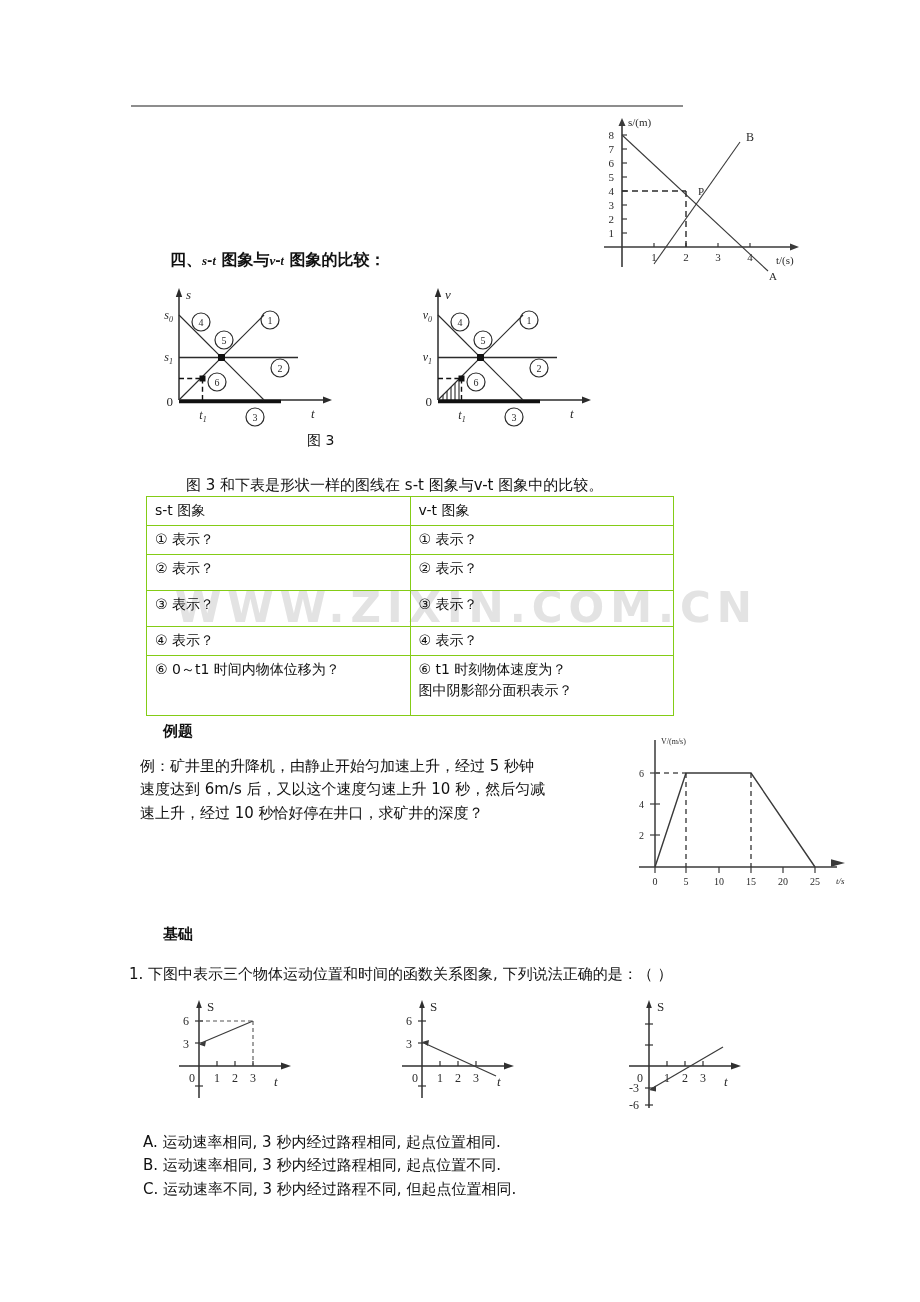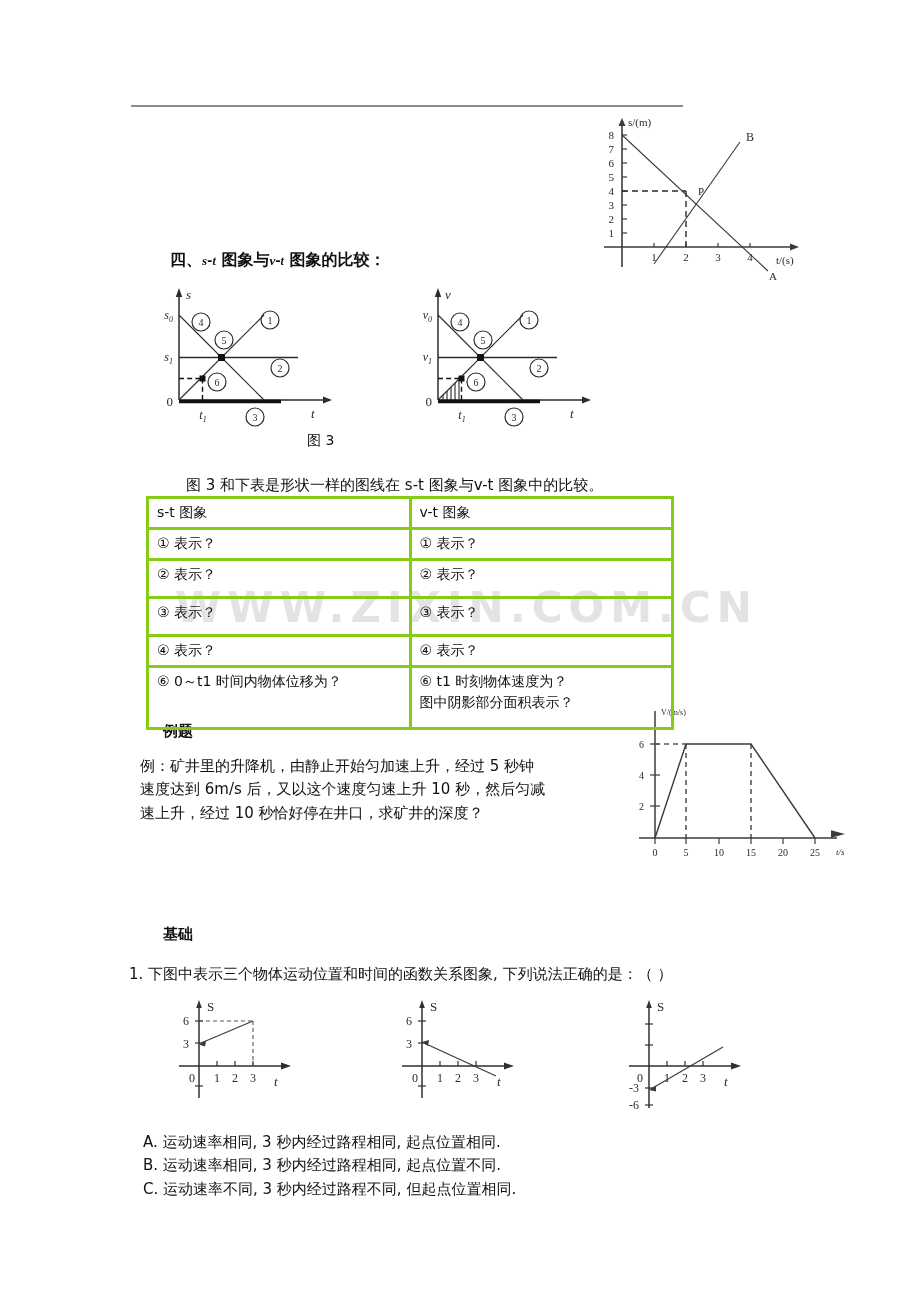--- a/index.html
+++ b/index.html
@@ -57,21 +57,21 @@
   
   #compare-table {
     left:146px; top:496px; width:528px;
     border-collapse:collapse;
     font-family:"DejaVu Sans", sans-serif;
     font-size:14px;
     background:transparent;
     z-index:2;
   }
   #compare-table td {
-    border:3px solid #84cc16;
+    border:1px solid #84cc16;
     padding:3px 8px 4px 8px;
     vertical-align:top;
     line-height:1.5;
     background:transparent;
   }
   #compare-table td.col-l { width:50%; }
   #compare-table tr.tall td { height:28px; }
 
   
   .fig-cap {
@@ -299,21 +299,21 @@
   </table>
 
   <div class="abs heading-bold" style="left:129px; top:722px;">例题</div>
 
   <div class="abs" style="left:129px; top:755px; width:440px;margin-left:11px;">
     <div class="body-line">例：矿井里的升降机，由静止开始匀加速上升，经过 5 秒钟</div>
     <div class="body-line">速度达到 6m/s 后，又以这个速度匀速上升 10 秒，然后匀减</div>
     <div class="body-line">速上升，经过 10 秒恰好停在井口，求矿井的深度？</div>
   </div>
 
-  <div class="abs" style="left:615px; top:706px;">
+  <div class="abs" style="left:615px; top:735px;">
     <svg width="250" height="165" viewBox="0 0 250 165">
 
       <line x1="40" y1="5" x2="40" y2="132" stroke="#3a3a3a" stroke-width="1.5"></line>
       <line x1="24" y1="132" x2="222" y2="132" stroke="#3a3a3a" stroke-width="1.5"></line>
       <polygon points="230,128 216,124.2 216,131.8" fill="#3a3a3a"></polygon>
 
       <text x="46" y="9" font-size="8">V/(m/s)</text>
 
       <g stroke="#3a3a3a" stroke-width="1.2">
         <line x1="35" y1="38" x2="45" y2="38"></line>

